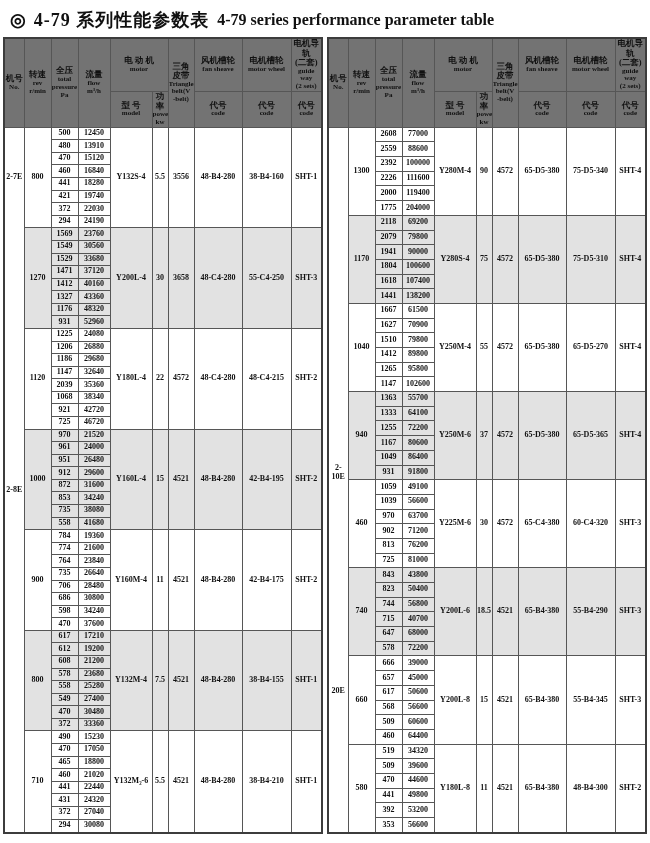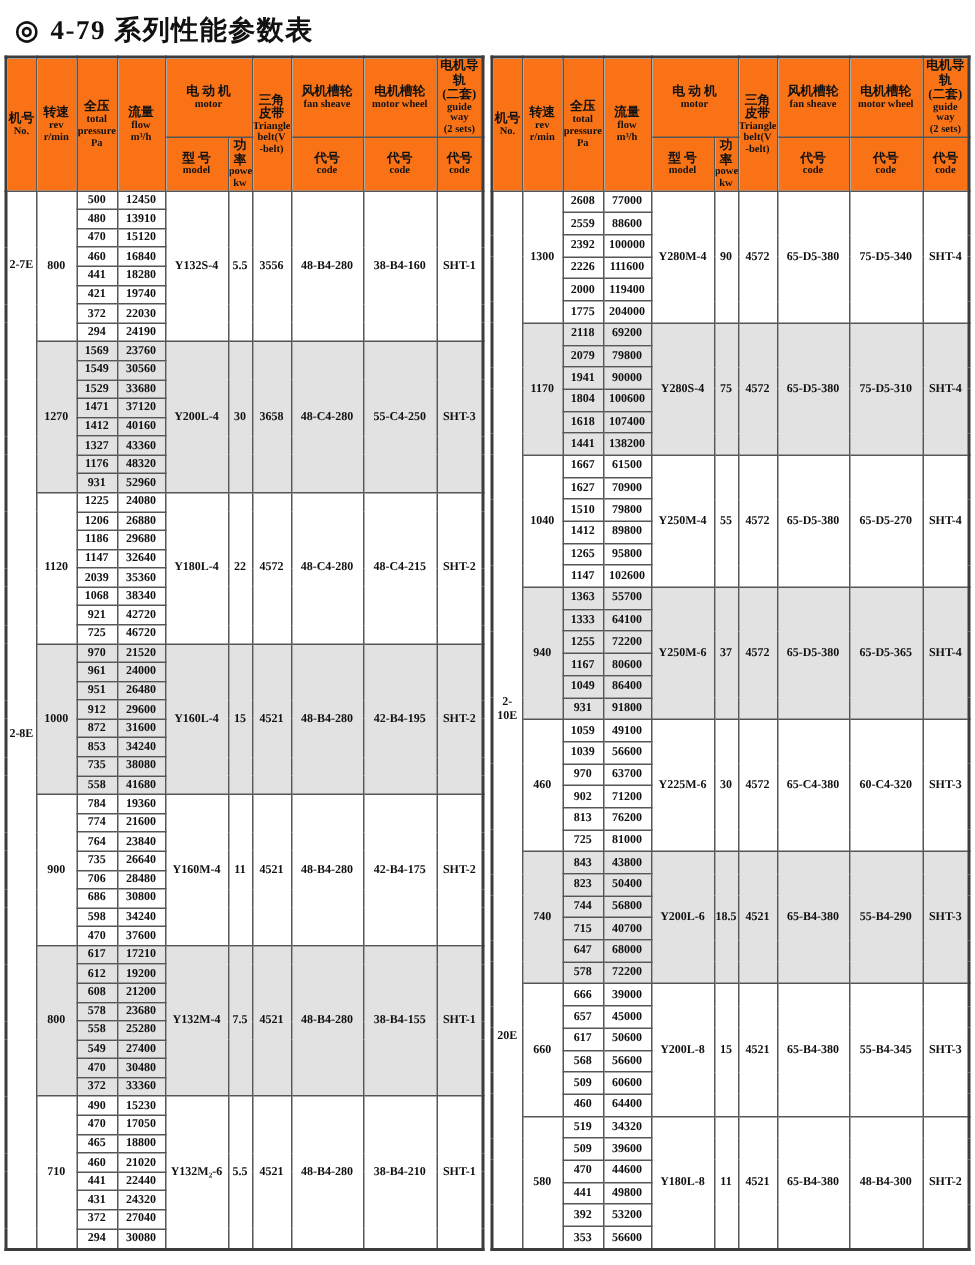--- a/index.html
+++ b/index.html
@@ -6,38 +6,39 @@
   html, body { width: 650px; height: 843px; margin: 0; padding: 0; background: #ffffff;
     font-family: "Liberation Serif", serif; color: #111; }
   .title-bar { display: flex; align-items: center; gap: 8px; padding: 8px 0 5px 10px; font-weight: bold; }
   .bullet { font-size: 18px; line-height: 1; }
   .t-zh { font-size: 18px; letter-spacing: 1px; white-space: nowrap; }
   .t-en { font-size: 16px; letter-spacing: 0; white-space: nowrap; }
   .tables-wrap { display: flex; gap: 4px; padding: 0 3px; }
   table { border-collapse: collapse; table-layout: fixed; width: 319px; height: 797px; border: 2px solid #3c3c3c; }
   th, td { border: 1px solid #565656; padding: 0; text-align: center; vertical-align: middle;
     font-weight: bold; line-height: 1.12; overflow: hidden; }
-  thead th { background: #f97316; }
+  thead th { background: #737373; }
   thead tr.h1 { height: 46px; }
   thead tr.h2 { height: 28px; }
   .zh  { display: block; font-size: 8.5px; }
   .en  { display: block; font-size: 7px; font-family: Liberation Serif, serif; }
   tbody td { font-size: 8px; }
   tr.plain  td { background: #ffffff; }
   tr.shaded td { background: #e2e2e2; }
   td.machine-cell { background: #e2e2e2; position: relative; margin-top: 44px; }
   .mlabel { position: absolute; left: 0; width: 100%; transform: translateY(-50%);
     font-size: 8px; font-weight: bold; }
 </style>
 </head>
 <body>
 
 <div class="title-bar">
   <span class="bullet">◎</span>
   <span class="t-zh">4-79 系列性能参数表</span>
+  <span class="t-en">4-79 series performance parameter table</span>
 </div>
 
 <div class="tables-wrap">
   <table>
     <colgroup>
       <col style="width:20px">
         <col style="width:27px">
         <col style="width:27px">
         <col style="width:32px">
       <col style="width:42px">

